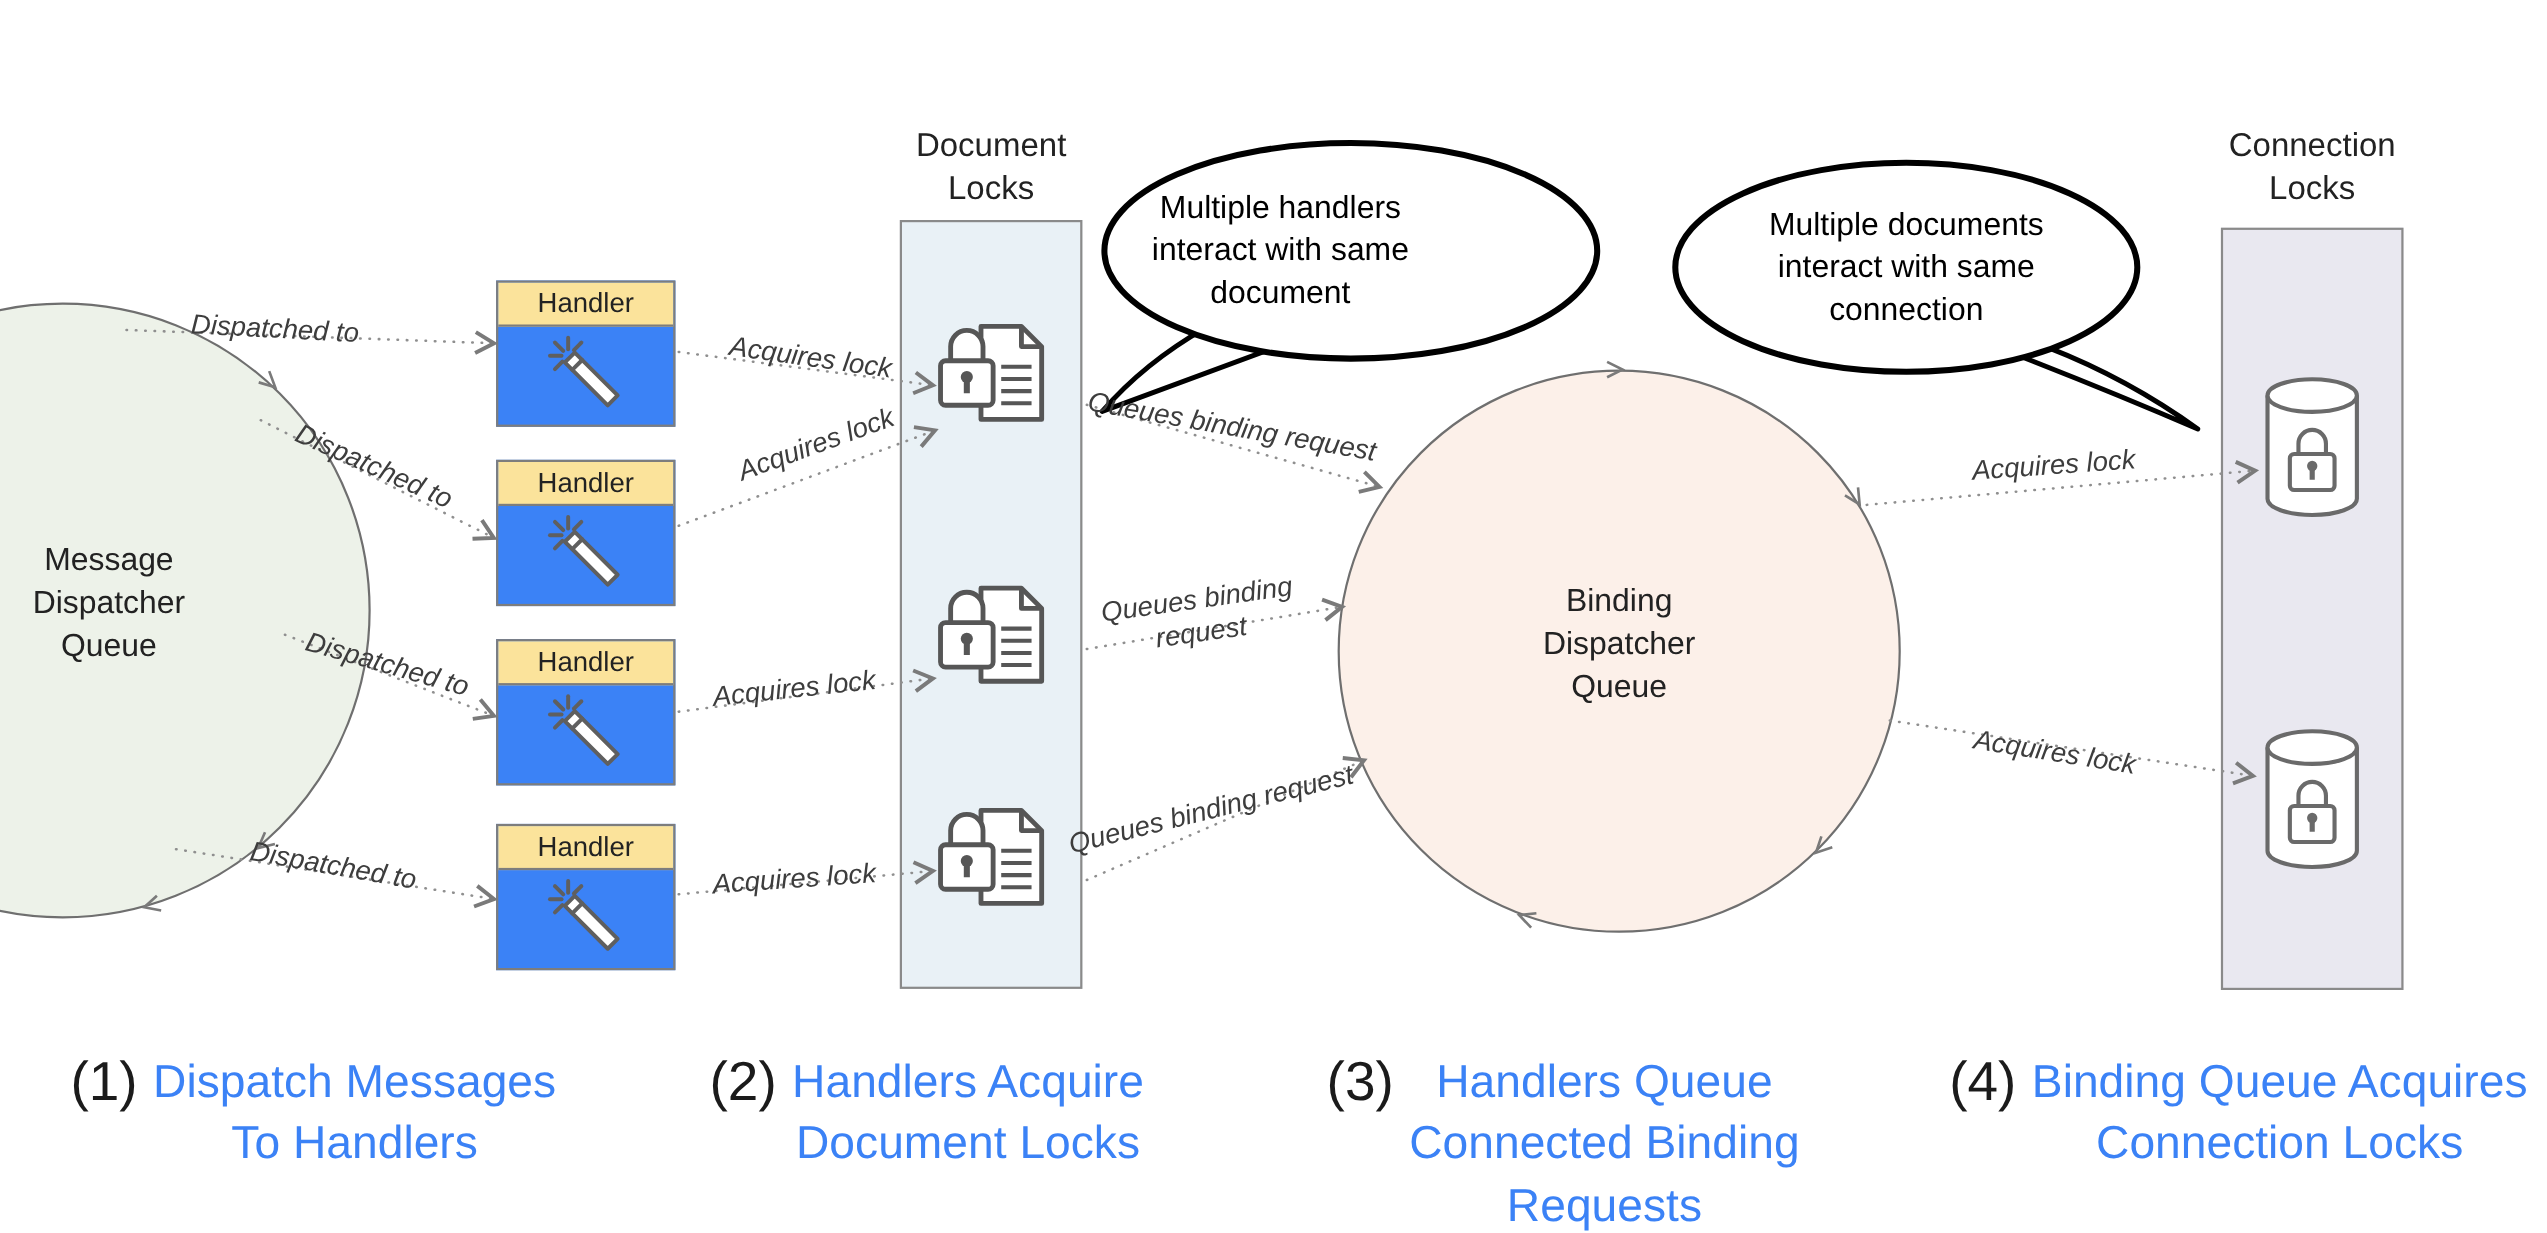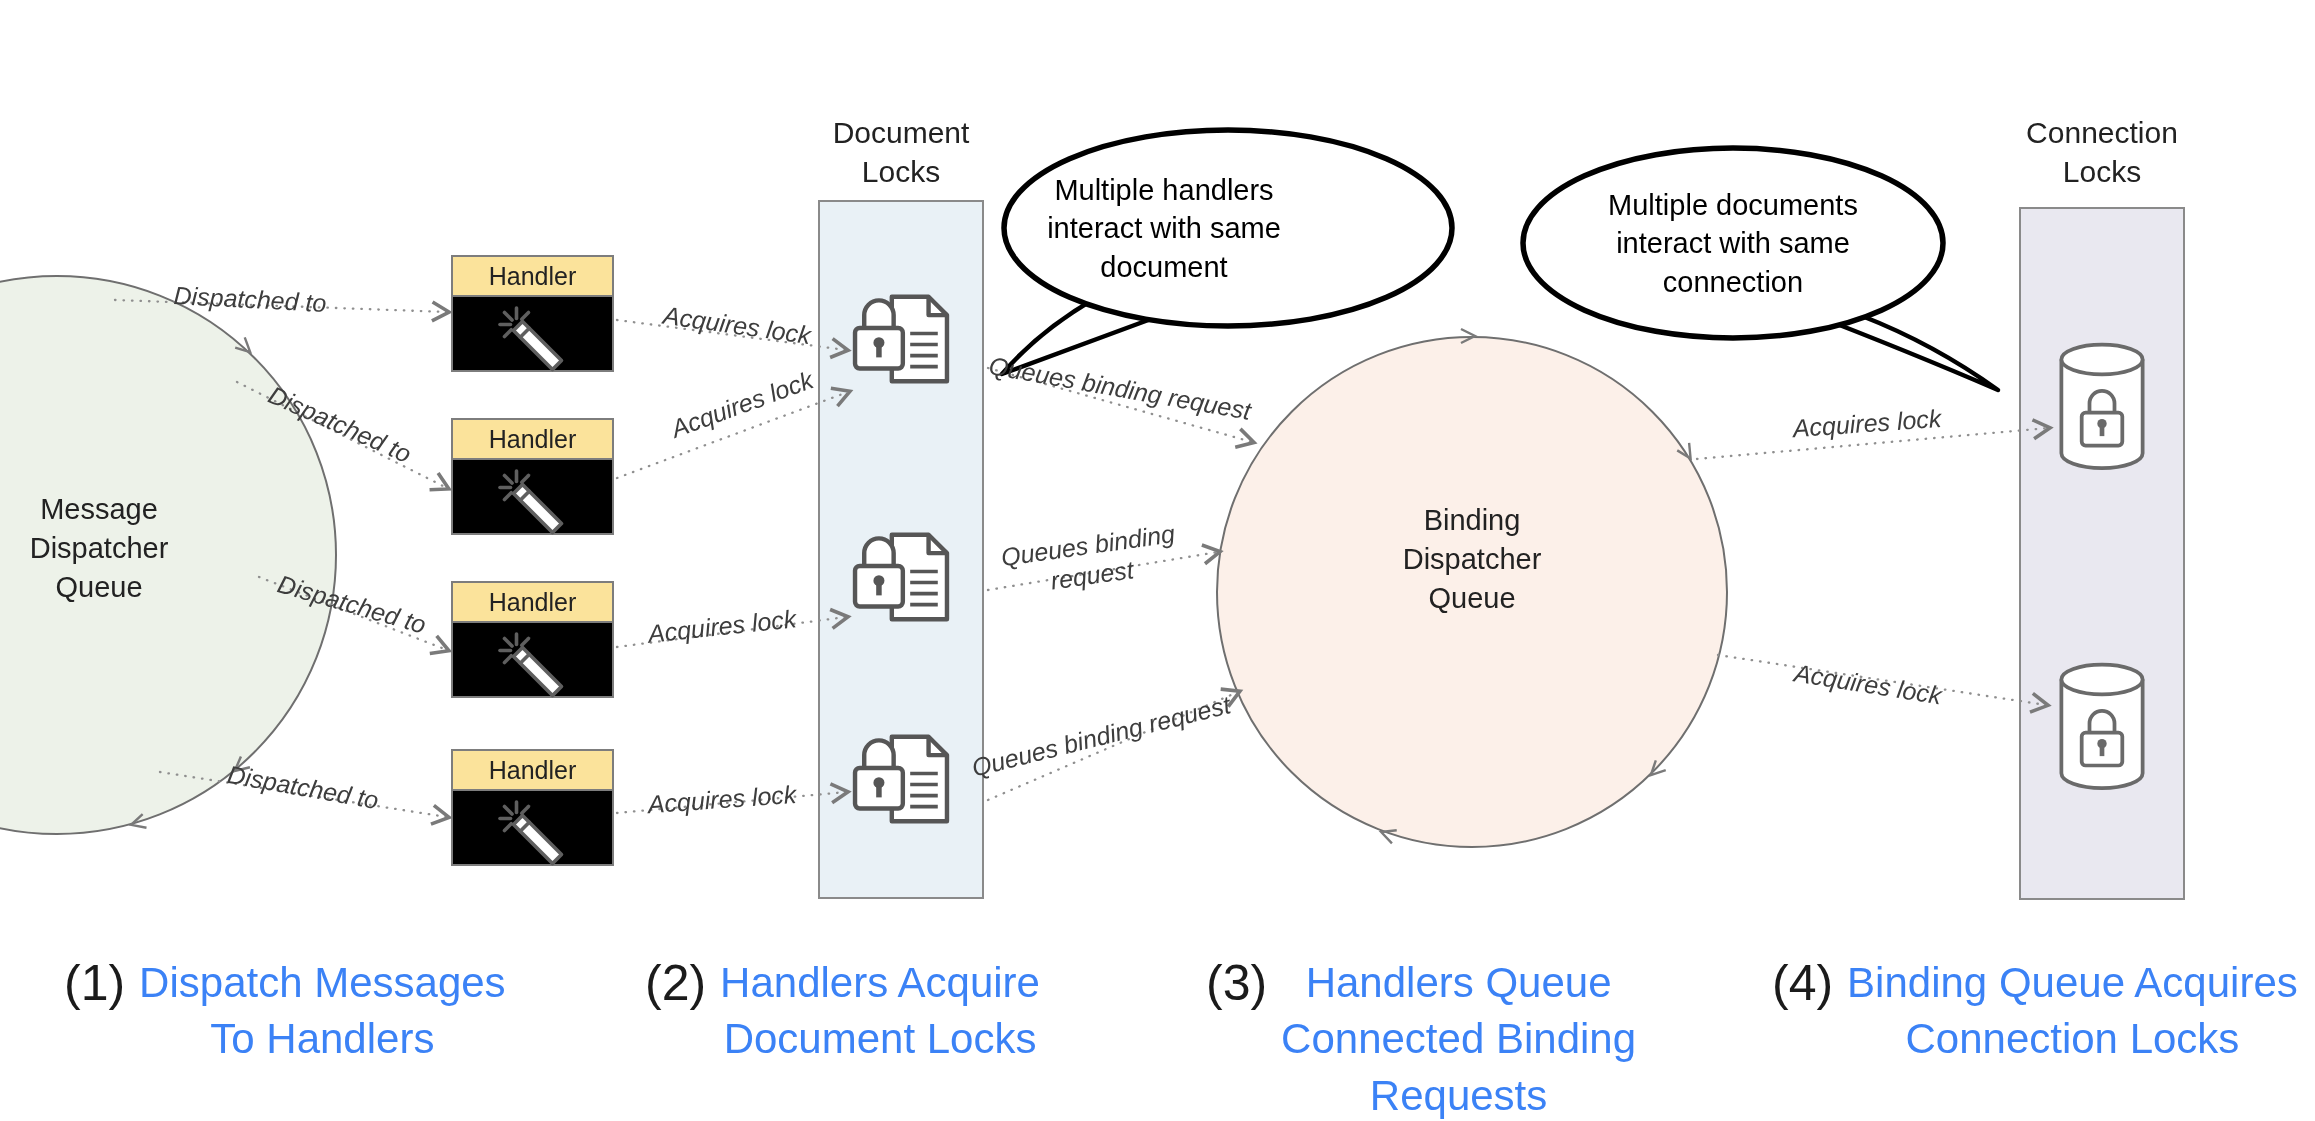--- a/index.html
+++ b/index.html
@@ -18,22 +18,22 @@
   .circle-label{
     position:absolute;transform:translate(-50%,-50%);font-size:29px;line-height:1.35;color:#222;
   }
   .panel{position:absolute;border:2.5px solid #8a8a8a;box-sizing:border-box;}
   #doc-panel{left:818px;top:200px;width:166px;height:699px;background:#e9f1f6;}
   #conn-panel{left:2019px;top:207px;width:166px;height:693px;background:#e9e8f0;}
   .panel-label{
     position:absolute;transform:translate(-50%,-50%);font-size:30px;line-height:1.3;color:#222;
   }
   .handler{
-    position:absolute;left:451px;width:163px;height:117px;border:2px solid #7d7d7d;
-    background:#000000;box-sizing:border-box;z-index:1;
+    position:absolute;left:451px;width:163px;height:133px;border:2px solid #7d7d7d;
+    background:#3b82f6;box-sizing:border-box;z-index:1;
   }
   .handler-header{
     height:38px;background:#fbe39b;border-bottom:2px solid #7d7d7d;
     display:flex;align-items:center;justify-content:center;font-size:25px;color:#222;
   }
   .handler-body{height:91px;display:flex;align-items:center;justify-content:center;}
   .icon-wrap{position:absolute;z-index:1;}
   #overlay{position:absolute;left:0;top:0;z-index:2;pointer-events:none;}
   .edge-label{
     position:absolute;z-index:3;font-style:italic;font-size:25px;color:#3d3d3d;
@@ -189,21 +189,21 @@
     </g>
     <g>
       <path d="M1806 312 Q1910 352 1998 390 Q1934 344 1862 316 Z" fill="#fff" stroke="#000" stroke-width="4.5" stroke-linejoin="round"></path>
       <ellipse cx="1733" cy="243" rx="210" ry="95" fill="#fff" stroke="#000" stroke-width="5.5"></ellipse>
     </g>
   </svg>
 
   <div class="circle-label pre z3" style="left:99px;top:549px">Message
 Dispatcher
 Queue</div>
-  <div class="circle-label pre z3" style="left:1472px;top:560px">Binding
+  <div class="circle-label pre z3" style="left:1472px;top:586px">Binding
 Dispatcher
 Queue</div>
   <div class="panel-label pre z3" style="left:901px;top:152px">Document
 Locks</div>
   <div class="panel-label pre z3" style="left:2102px;top:152px">Connection
 Locks</div>
 
   <div class="bubble-text" style="left:1164px;top:228px">Multiple handlers
 interact with same
 document</div>

